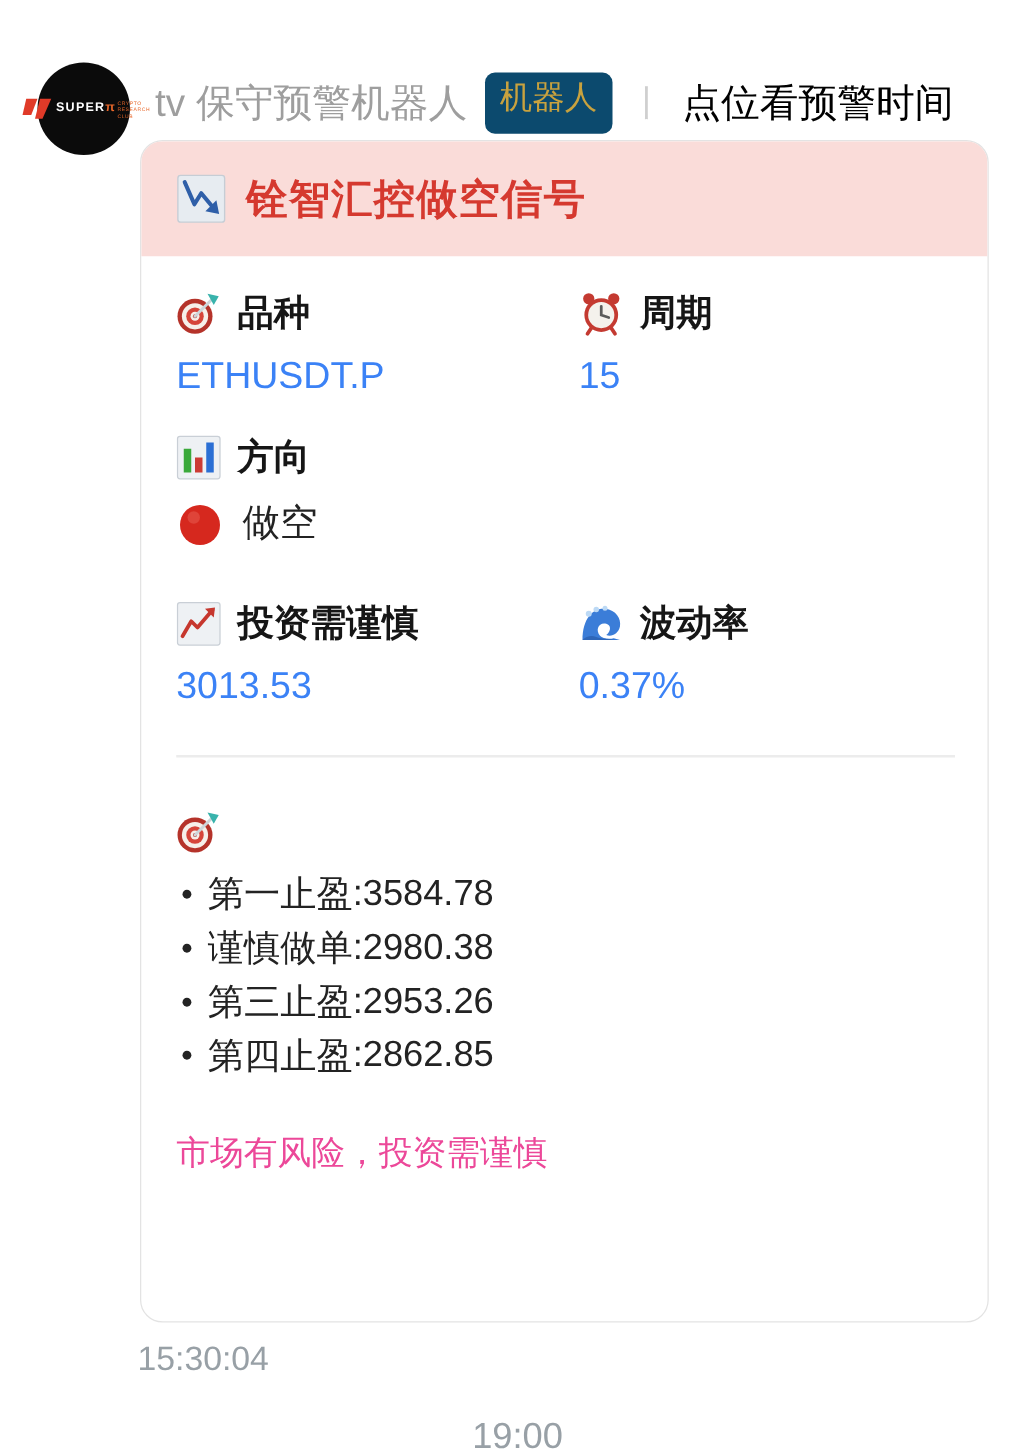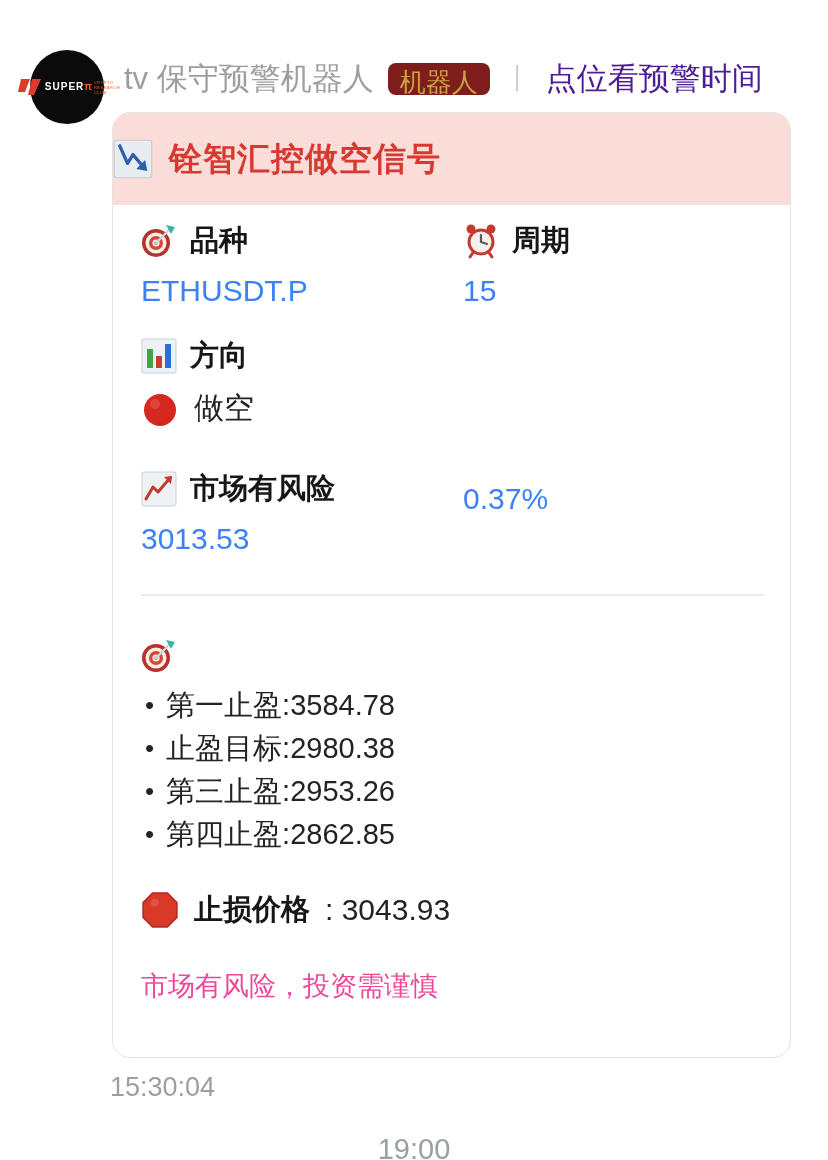--- a/index.html
+++ b/index.html
@@ -24,46 +24,46 @@
   .avatar .brand-line .pi { color: #e8672a; }
   .avatar .tagline { font-size: 4px; color: #e8672a; letter-spacing: .5px; line-height: 5px; }
 
   .name-line {
     position: absolute; left: 124px; top: 58px;
     display: flex; align-items: center; gap: 14px;
     white-space: nowrap;
   }
   .sender-name { font-size: 31px; color: #9e9e9e; }
   .bot-badge {
-    background: #7f1d1d; color: #c9a23e;
+    background: #0c4a6e; color: #c9a23e;
     font-size: 26px; line-height: 26px;
-    padding: 6px 12px 0; border-radius: 8px;
+    padding: 6px 12px 17px; border-radius: 8px;
   }
   .name-sep { color: #cfcfcf; font-size: 28px; }
-  .sender-subtitle { font-size: 31px; color: #4c1d95; }
+  .sender-subtitle { font-size: 31px; color: #000000; }
 
   
   .card {
     position: absolute; left: 112px; top: 112px;
     width: 679px; height: 946px;
     box-sizing: border-box;
     background: #ffffff;
     border: 1px solid #e3e3e3;
     border-radius: 18px;
     overflow: hidden;
   }
   .card-header {
     height: 92px;
     background: #fadcd9;
     display: flex; align-items: center;
-    gap: 16px;
+    padding-left: 28px; gap: 16px;
   }
   .card-title { font-size: 33px; font-weight: 700; color: #d5392f; letter-spacing: 1px; }
 
-  .card-body { padding: 16px 26px 0 28px; }
+  .card-body { padding: 26px 26px 0 28px; }
 
   .row { display: grid; grid-template-columns: 322px 1fr; }
   .row.mb1 { margin-bottom: 28px; }
   .row.mb2 { margin-bottom: 40px; }
 
   .label-line { display: flex; align-items: center; gap: 13px; }
   .label-text { font-size: 29px; font-weight: 700; color: #161616; }
   .field-value { margin-top: 13px; font-size: 30px; color: #3b82f6; }
   .value-line { margin-top: 12px; display: flex; align-items: flex-end; gap: 15px; font-size: 30px; color: #232323; }
 
@@ -195,25 +195,37 @@
     <div class="row">
       <div class="field">
         <div class="label-line">
           <span class="icon">
             <svg width="36" height="36" viewBox="0 0 36 36">
               <rect x="1" y="1" width="34" height="34" rx="2" fill="#eef1f4" stroke="#c9cfd6" stroke-width="1"></rect>
               <polyline points="5,28 12,16 17,21 29,7" fill="none" stroke="#c6372e" stroke-width="3" stroke-linejoin="round" stroke-linecap="round"></polyline>
               <path d="M23 6 L31 5 L30 13 Z" fill="#c6372e"></path>
             </svg>
           </span>
-          <span class="label-text">市场有风险</span>
+          <span class="label-text">投资需谨慎</span>
         </div>
         <div class="field-value">3013.53</div>
       </div>
       <div class="field">
+        <div class="label-line">
+          <span class="icon">
+            <svg width="36" height="36" viewBox="0 0 36 36">
+              <path d="M3 31 C3 13 12 5 21 6 C30 7 34 14 33 20 C32 26 26 29 22 27 C26 24 26 19 22 18 C16 16.5 13 23 17 27.5 C19 29.8 24 30.5 28 29.5 L33 31 Z" fill="#3b7dd8"></path>
+              <circle cx="8" cy="10" r="2.4" fill="#bcd9f5"></circle>
+              <circle cx="14" cy="6.5" r="2.2" fill="#bcd9f5"></circle>
+              <circle cx="21" cy="5.5" r="2" fill="#bcd9f5"></circle>
+              <path d="M3 31 C6 28 10 27 14 28.5 C18 30 26 30.5 33 31 Z" fill="#2e66b8"></path>
+            </svg>
+          </span>
+          <span class="label-text">波动率</span>
+        </div>
         <div class="field-value">0.37%</div>
       </div>
     </div>
 
     <hr class="divider">
 
     <div class="tp-header">
       <span class="icon">
         <svg width="36" height="36" viewBox="0 0 36 36">
           <circle cx="15" cy="20" r="14" fill="#b5332a"></circle>
@@ -229,48 +241,38 @@
 
     <ul class="tp-list">
       <li>
         <span class="bullet">•</span>
         <span>第一止盈</span>
         <span>: </span>
         <span>3584.78</span>
       </li>
       <li>
         <span class="bullet">•</span>
-        <span>止盈目标</span>
+        <span>谨慎做单</span>
         <span>: </span>
         <span>2980.38</span>
       </li>
       <li>
         <span class="bullet">•</span>
         <span>第三止盈</span>
         <span>: </span>
         <span>2953.26</span>
       </li>
       <li>
         <span class="bullet">•</span>
         <span>第四止盈</span>
         <span>: </span>
         <span>2862.85</span>
       </li>
     </ul>
 
-    <div class="sl-row">
-      <span class="icon">
-        <svg width="38" height="38" viewBox="0 0 36 36">
-          <polygon points="11,2 25,2 34,11 34,25 25,34 11,34 2,25 2,11" fill="#d93a28" stroke="#b02c20" stroke-width="1.5"></polygon>
-          <circle cx="13" cy="11" r="4" fill="#e8655a" opacity="0.55"></circle>
-        </svg>
-      </span>
-      <span class="sl-label">止损价格</span>
-      <span class="sl-value"><span>: </span><span>3043.93</span></span>
-    </div>
 
     <div class="disclaimer">
       <p>市场有风险，投资需谨慎</p>
 
     </div>
 
   </div>
 </div>
 
 <div class="msg-time">15:30:04</div>

